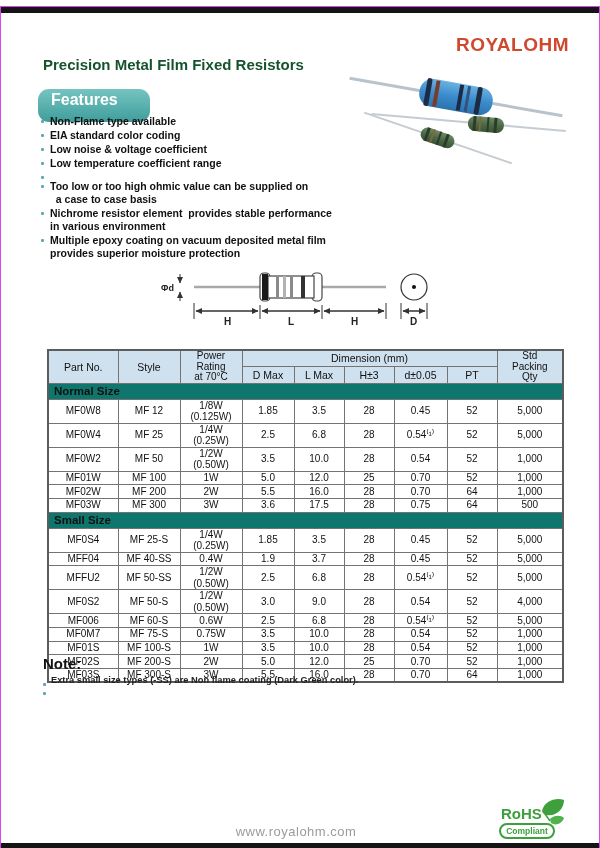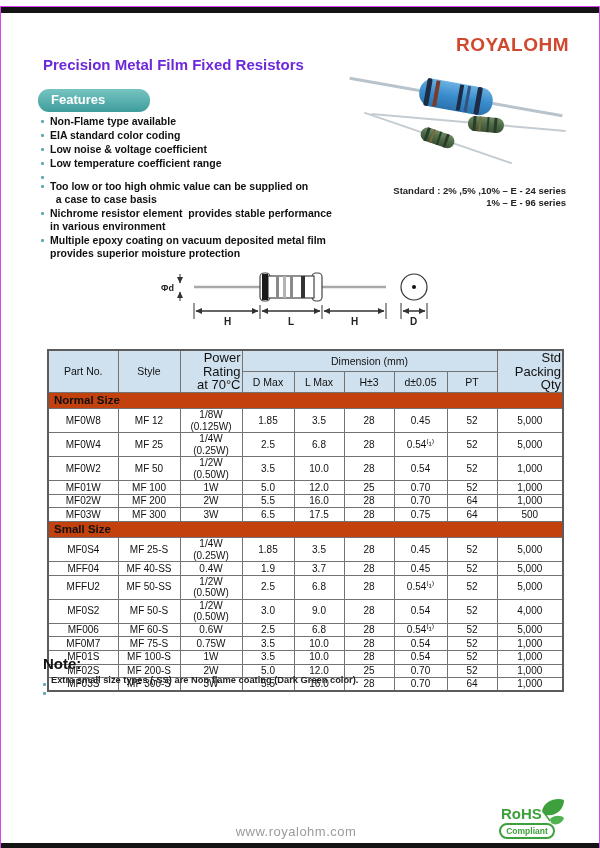--- a/index.html
+++ b/index.html
@@ -12,26 +12,26 @@
   .bar { position:absolute; left:0; right:0; background:#141414; }
   .bar.top { top:0; height:6px; }
   .bar.bottom { bottom:0; height:10px; }
 
   .logo {
     position:absolute; top:27px; right:30px;
     font-size:19px; font-weight:800; letter-spacing:0.5px; color:#d0482d;
   }
   .title {
     position:absolute; left:42px; top:49px; margin:0;
-    font-size:15px; font-weight:bold; color:#6d28d9;
+    font-size:15px; font-weight:bold; color:#14532d;
   }
   .features-pill {
-    position:absolute; left:37px; top:82px; width:112px; height:23px;
+    position:absolute; left:37px; top:82px; width:112px; height:33px;
     border-radius:11px; background:linear-gradient(#76c4c1,#3f9d9b);
-    color:#ffffff; font-size:13px; font-weight:bold; line-height:21px;
+    color:#ffffff; font-size:16px; font-weight:bold; line-height:21px;
     padding-left:13px;
   }
   ul.features {
     position:absolute; left:40px; top:108px; width:310px;
     margin:0; padding:0; list-style:none;
   }
   ul.features li { display:flex; align-items:flex-start; margin:0 0 1px 0; }
   ul.features .dot {
     flex:0 0 auto; width:3px; height:3px; border-radius:1px;
     background:#5fa8b5; margin:5px 6px 0 0;
@@ -53,23 +53,23 @@
 
   table.spec {
     position:absolute; left:46px; top:342px; width:517px;
     border-collapse:collapse; table-layout:fixed;
     font-size:10px; color:#111; border:2px solid #5c5c5c;
   }
   table.spec th, table.spec td {
     border:1px solid #737373; text-align:center; padding:0 1px; line-height:1.15;
   }
   table.spec thead th { background:#cfe0ee; font-weight:normal; font-size:10.5px; height:16px; }
-  table.spec thead th.pre { white-space:pre-line; font-size:13px; line-height:1.05;text-align:right; }
+  table.spec thead th.pre { white-space:pre-line; font-size:10px; line-height:1.05; }
   table.spec tr.section td {
-    background:#c2410c; text-align:left; font-weight:bold; font-size:11.5px;
+    background:#0f766e; text-align:left; font-weight:bold; font-size:11.5px;
     padding:1px 5px; height:15px;
   }
   table.spec tbody td { height:13.6px; background:#fff; }
 
   .note-block { position:absolute; left:42px; top:648px; width:480px; }
   .note-heading { font-size:15px; font-weight:bold; margin-bottom:3px; }
   ul.notes { margin:0; padding:0; list-style:none; }
   ul.notes li { display:flex; align-items:flex-end; margin:0 0 2px 0; }
   ul.notes .dot {
     flex:0 0 auto; width:3px; height:3px; border-radius:1px;
@@ -165,24 +165,20 @@
     <g transform="rotate(19 92 71)">
       <line x1="14" y1="71" x2="170" y2="71" stroke="#c4ccd2" stroke-width="2"></line>
       <rect x="74" y="64" width="35" height="14" rx="7" fill="url(#greenBody)"></rect>
       <rect x="79" y="64" width="3" height="14" fill="#2b3d28"></rect>
       <rect x="85" y="64" width="2" height="14" fill="#7a6a3a"></rect>
       <rect x="92" y="64" width="2" height="14" fill="#2b3d28"></rect>
       <rect x="99" y="64" width="3" height="14" fill="#2b3d28"></rect>
     </g>
   </svg>
 
-  <div class="standard">
-    <div>Standard : 2%  ,5%  ,10% – E - 24 series</div>
-    <div>1% – E - 96 series</div>
-  </div>
 
   <svg class="drawing" viewBox="0 0 290 66">
     <defs>
       <marker id="ar" markerWidth="7" markerHeight="7" refX="6" refY="3" orient="auto">
         <path d="M0,0 L6.5,3 L0,6 z" fill="#333"></path>
       </marker>
     </defs>
 
     <text class="small" x="5" y="26">Φd</text>
     <line x1="24" y1="9" x2="24" y2="18" stroke="#333" stroke-width="1" marker-end="url(#ar)"></line>
@@ -313,21 +309,21 @@
           <td>16.0</td>
           <td>28</td>
           <td>0.70</td>
           <td>64</td>
           <td>1,000</td>
         </tr>
         <tr>
           <td>MF03W</td>
           <td>MF 300</td>
           <td>3W</td>
-          <td>6.5</td>
+          <td>3.6</td>
           <td>17.5</td>
           <td>28</td>
           <td>0.75</td>
           <td>64</td>
           <td>500</td>
         </tr>
         <tr class="section">
           <td colspan="9">Small Size</td>
         </tr>
         <tr>

